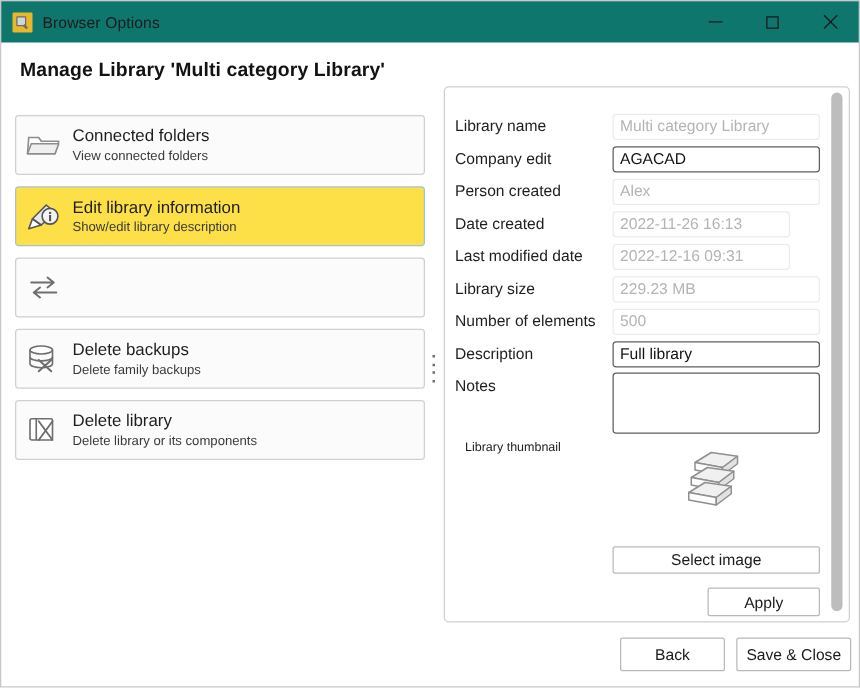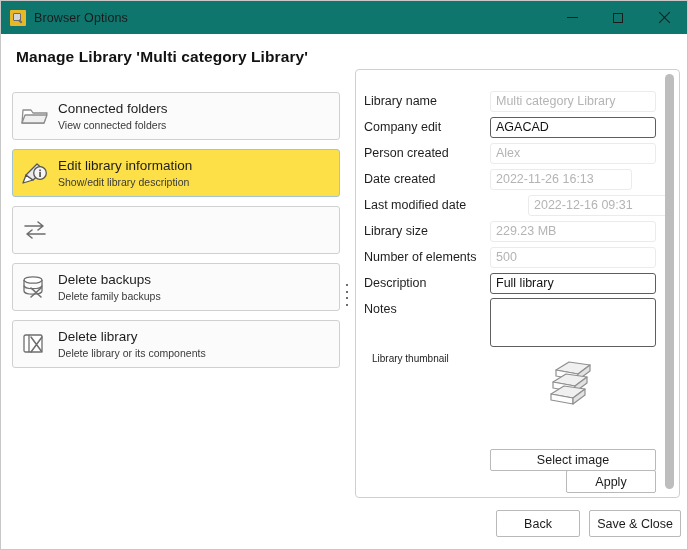--- a/index.html
+++ b/index.html
@@ -276,21 +276,20 @@
     border-radius: 2px;
     cursor: default;
     padding: 0;
   }
   .btn-select-image {
     position: absolute;
     left: 134px;
     top: 367px;
     width: 166px;
     height: 22px;
-    margin-top: 12px;
   }
   .btn-apply {
     position: absolute;
     left: 210px;
     top: 400px;
     width: 90px;
     height: 23px;
   }
   
   .panel-scroll {
@@ -442,21 +441,21 @@
       <div class="field-row" style="top:72px;">
         <span class="field-label">Person created</span>
         <input class="field-input w-wide" type="text" readonly="" value="Alex" style="">
       </div>
 
       <div class="field-row" style="top:98px;">
         <span class="field-label">Date created</span>
         <input class="field-input w-narrow" type="text" readonly="" value="2022-11-26 16:13" style="">
       </div>
 
-      <div class="field-row" style="top:124px;gap:38px;">
+      <div class="field-row" style="top:124px;">
         <span class="field-label">Last modified date</span>
         <input class="field-input w-narrow" type="text" readonly="" value="2022-12-16 09:31" style="">
       </div>
 
       <div class="field-row" style="top:150px;">
         <span class="field-label">Library size</span>
         <input class="field-input w-wide" type="text" readonly="" value="229.23 MB" style="">
       </div>
 
       <div class="field-row" style="top:176px;">

